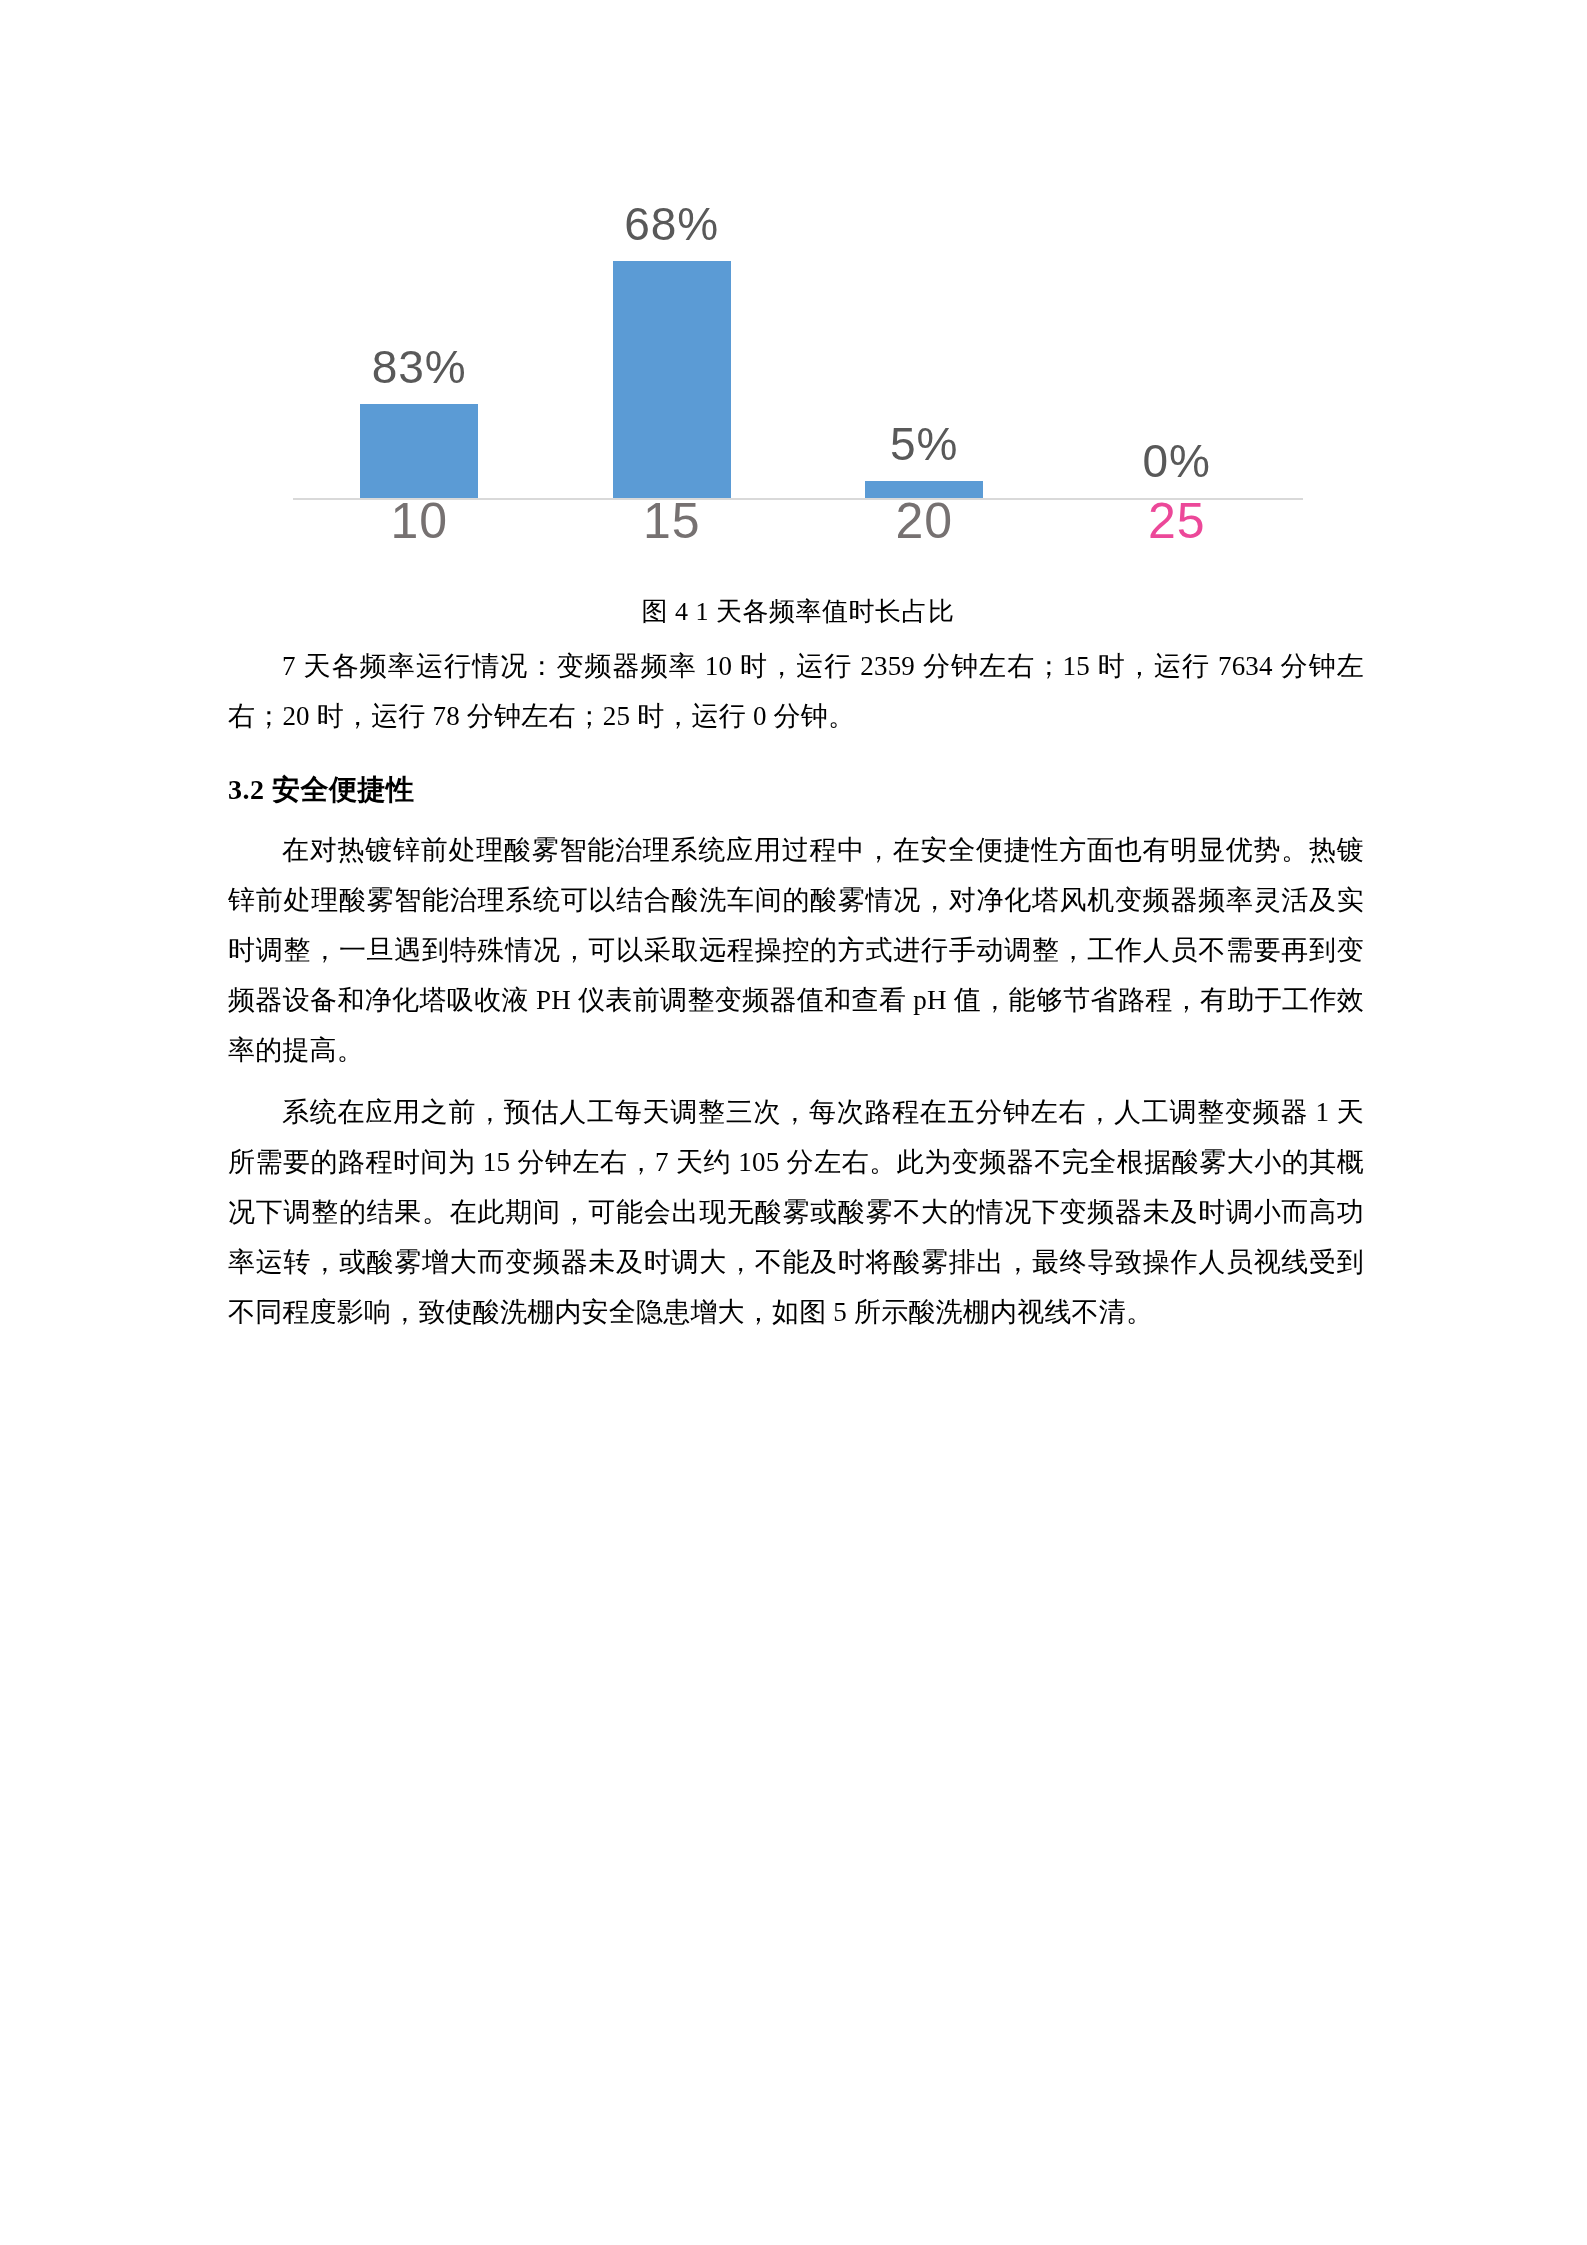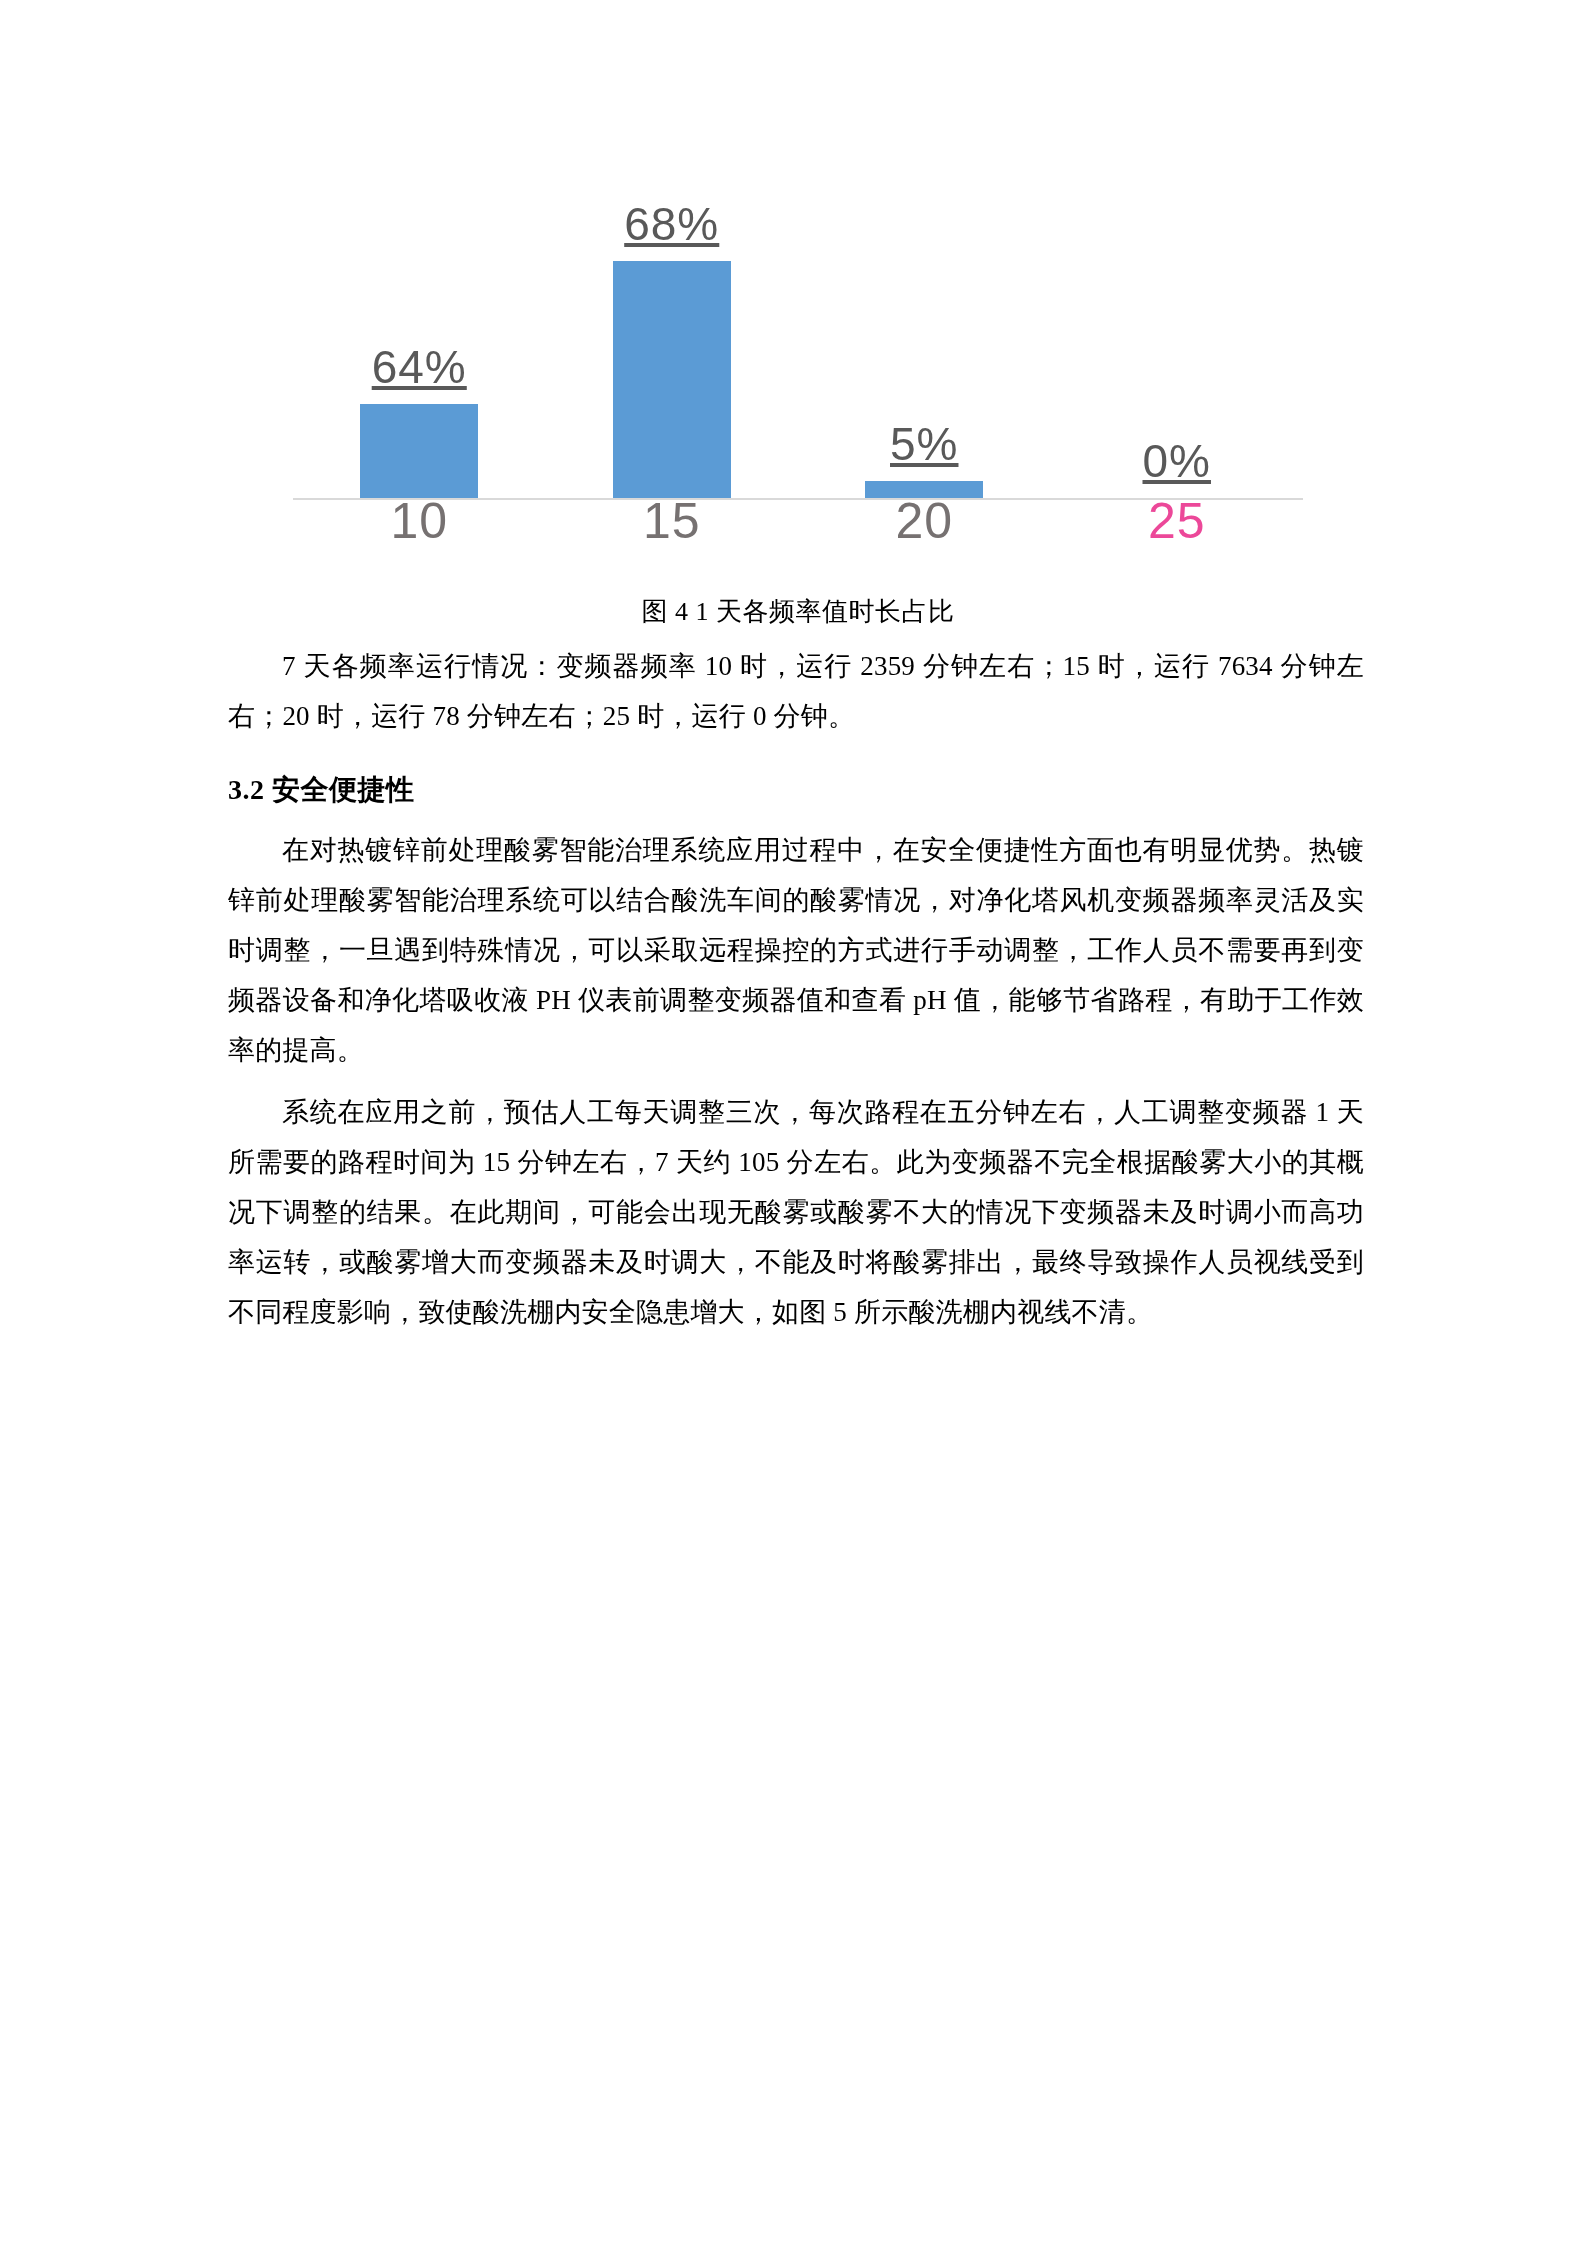--- a/index.html
+++ b/index.html
@@ -71,21 +71,20 @@
     height: 100%;
     position: relative;
   }
   .bar-value {
     font-family: "Liberation Sans", sans-serif;
     font-size: 46px;
     color: #595959;
     line-height: 1;
     margin-bottom: 14px;
     letter-spacing: 1px;
-    text-decoration: underline;
   }
   .bar {
     width: 118px;
     background: #5b9bd5;
   }
   .x-labels {
     position: absolute;
     left: 15px;
     right: 15px;
     bottom: 16px;
@@ -134,21 +133,21 @@
 
 <div class="page">
   <div class="content">
 
     <div class="figure-block">
       <div class="chart">
         <div class="plot-area">
           <div class="bars">
 
             <div class="bar-slot">
-              <div class="bar-value" style="color: rgb(89, 89, 89);">64%</div>
+              <div class="bar-value" style="color: rgb(89, 89, 89);">83%</div>
               <div class="bar" style="height: 27%; background: rgb(91, 155, 213);"></div>
             </div>
 
             <div class="bar-slot">
               <div class="bar-value" style="color: rgb(89, 89, 89);">68%</div>
               <div class="bar" style="height: 68%; background: rgb(91, 155, 213);"></div>
             </div>
 
             <div class="bar-slot">
               <div class="bar-value" style="color: rgb(89, 89, 89);">5%</div>

